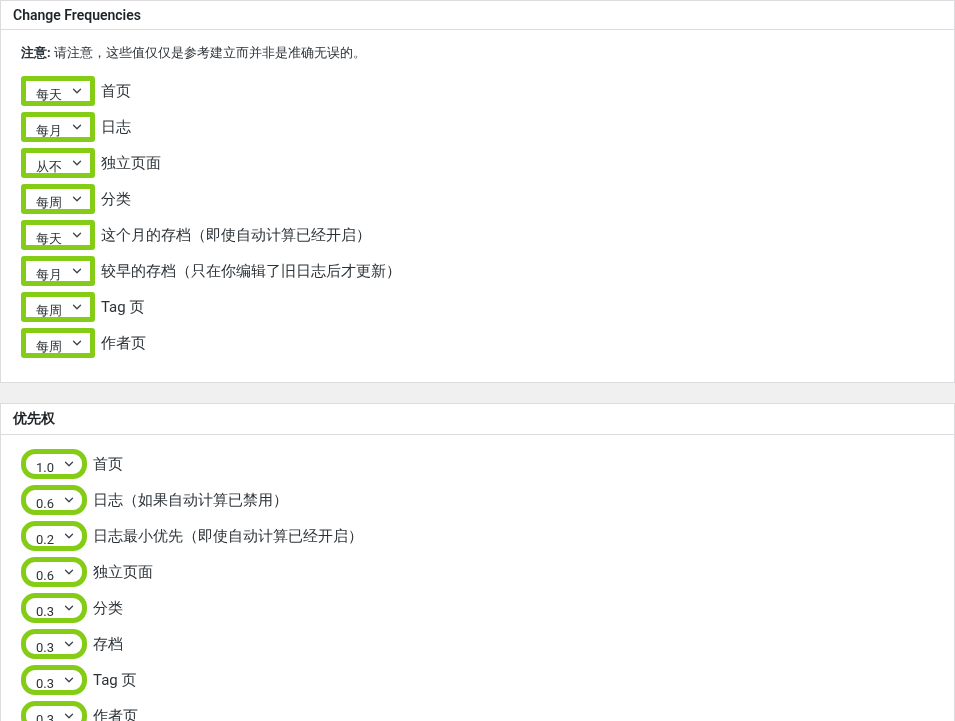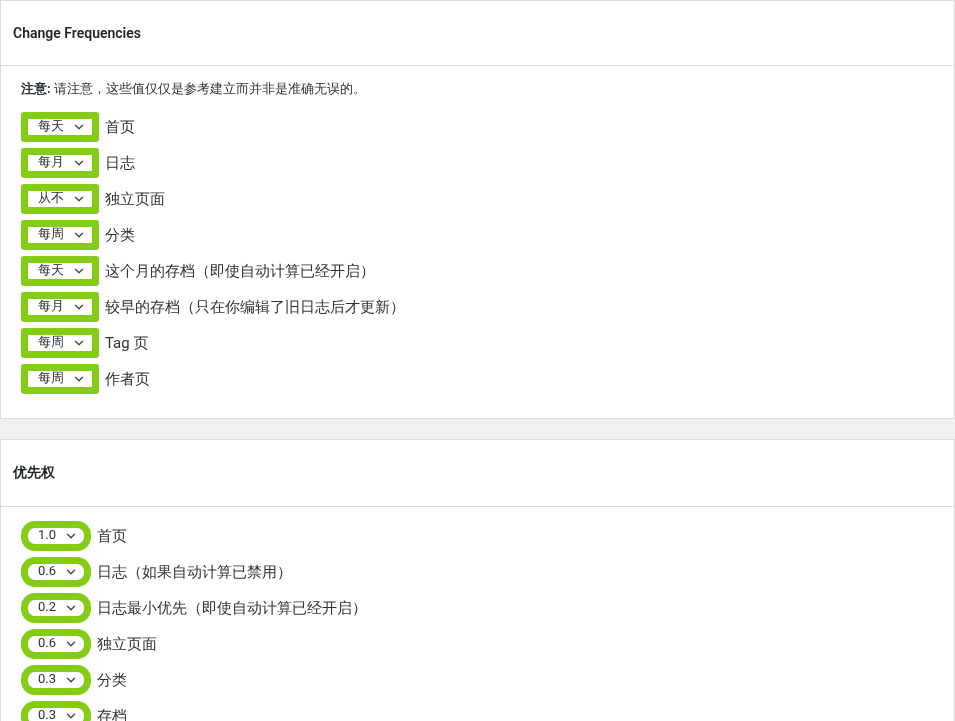--- a/index.html
+++ b/index.html
@@ -12,21 +12,21 @@
       font-size: 13px;
       color: #2c3338;
       background: #f0f0f1;
     }
     .panel {
       background: #fff;
       border: 1px solid #dcdcde;
       margin-bottom: 20px;
     }
     .panel-header {
-      padding: 24px 12px;
+      padding: 6px 12px;
       border-bottom: 1px solid #dcdcde;
       font-weight: 600;
       font-size: 14px;
       color: #1d2327;
     }
     .panel-body {
       padding: 14px 36px 18px 20px;
     }
     .notice-row {
       margin-bottom: 14px;
@@ -37,22 +37,22 @@
       font-weight: 700;
     }
     .field-row {
       display: flex;
       align-items: center;
       margin-bottom: 6px;
     }
     .select-wrap {
       position: relative;
       display: inline-flex;
-      align-items: flex-start;
-      border: 7px solid #84cc16;
+      align-items: flex-end;
+      border: 5px solid #84cc16;
       border-radius: 3px;
       background: #fff;
       height: 30px;
       padding: 0 28px 0 10px;
       min-width: 62px;
       margin-right: 6px;
       cursor: pointer;
     }
     .select-wrap.narrow {
       min-width: 46px;

